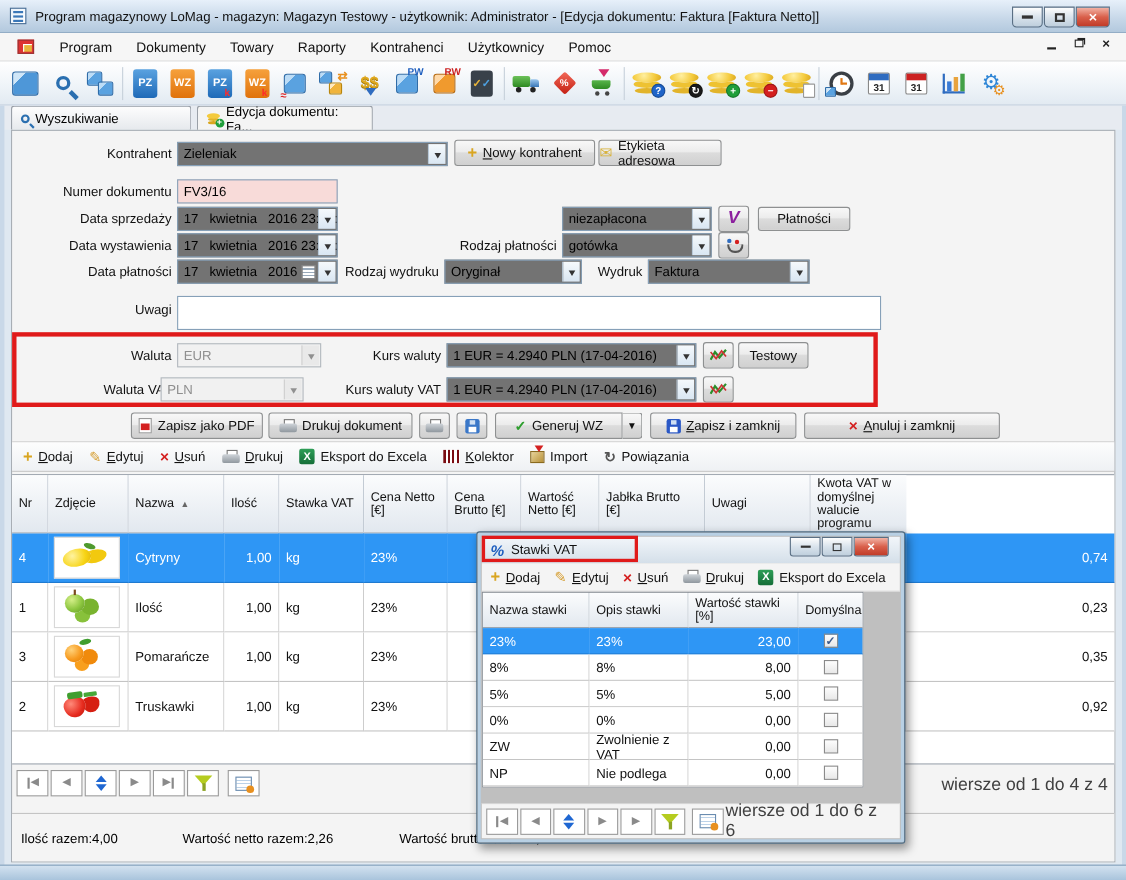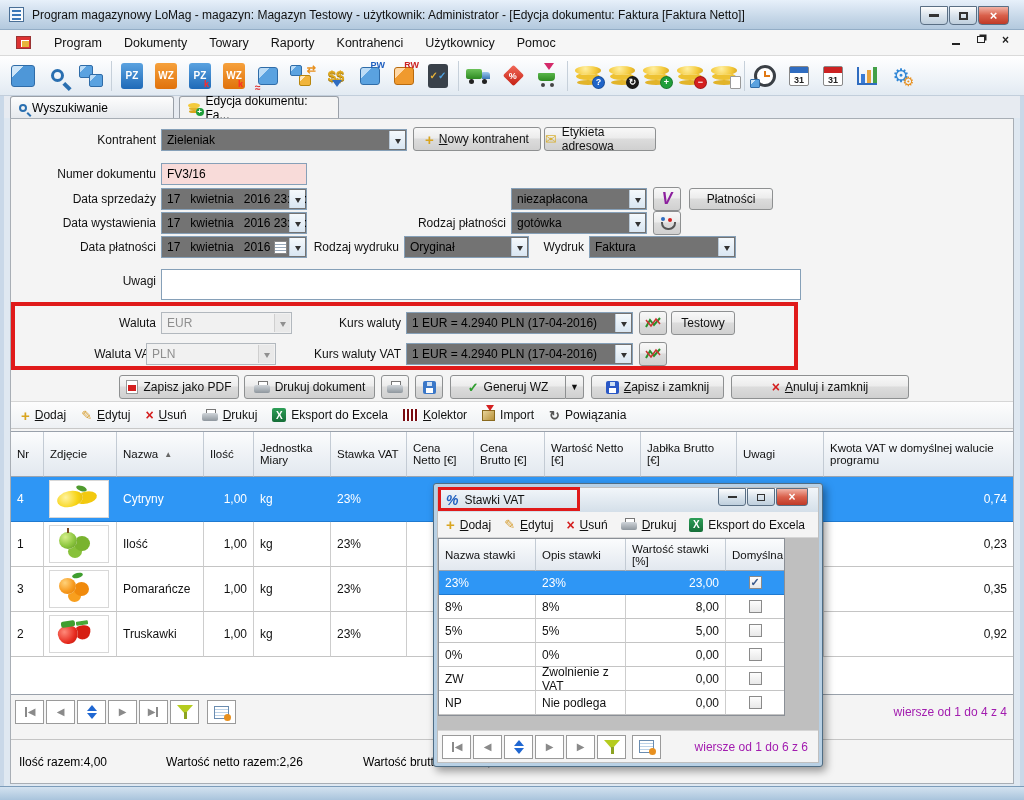--- a/index.html
+++ b/index.html
@@ -157,21 +157,21 @@
   .pbar-l::before,.pbar-r::after{content:"";width:2px;height:10px;background:#8a8a8a;display:inline-block;margin:0 1px}
   .updown{display:flex;flex-direction:column;gap:2px;align-items:center}
   .updown i{width:0;height:0;border:5px solid transparent}
   .updown .u{border-bottom:6px solid #1f67d2}
   .updown .d{border-top:6px solid #1f67d2}
   .funnel{position:relative;width:16px;height:14px}
   .funnel::before{content:"";position:absolute;left:0;top:0;width:0;height:0;border-left:8px solid transparent;border-right:8px solid transparent;border-top:9px solid #b5cc1f}
   .funnel::after{content:"";position:absolute;left:7px;top:7px;width:3px;height:7px;background:#8ca323}
   .gridset{width:15px;height:13px;border:1px solid #6a8cb0;background:repeating-linear-gradient(#fff 0 2px,#bcd2e8 2px 3px);position:relative}
   .gridset::after{content:"";position:absolute;right:-3px;bottom:-3px;width:7px;height:7px;border-radius:50%;background:#e8901f}
-  .pager-text{font-size:12px;color:#a21caf}
+  .pager-text{font-size:16px;color:#404040}
 
   
   #dialog{left:433px;top:483px;width:390px;height:284px;background:#bfbfbf;border:1px solid #4f6d85;box-shadow:inset 0 0 0 3px #b8d0e4,3px 4px 9px rgba(0,0,0,.4);border-radius:3px;z-index:10}
   #dlg-title{position:absolute;left:4px;top:4px;right:4px;height:24px;background:linear-gradient(#f2f6fa,#d4dfe9);display:flex;align-items:center;font-size:12px;color:#111}
   #dlg-title .pct{color:#1f5fbf;font-weight:bold;font-style:italic;font-size:14px;margin:0 6px 0 8px}
   .dlg-btn{position:absolute;top:4px;height:18px;width:28px;border:1px solid #5a6f84;border-radius:0 0 3px 3px;background:linear-gradient(#fdfdfd,#d9e3ec 50%,#bfcfdd);display:flex;align-items:center;justify-content:center}
   .dlg-btn .dash{width:9px;height:2px;background:#333}
   .dlg-btn .rest{width:8px;height:7px;border:1.5px solid #333}
   #dlg-close{background:linear-gradient(#f2b3a5,#d9604b 50%,#c03a27);color:#fff;font-weight:bold;font-size:12px;width:32px}
   #dlg-toolbar{position:absolute;left:4px;top:28px;right:4px;height:26px;background:#f4f4f4;border-bottom:1px solid #d5d5d5;display:flex;align-items:center;gap:13px;padding-left:8px}
@@ -501,21 +501,20 @@
 
     <div id="grid">
       <div class="grow">
         <div class="hcell">Nr</div>
         <div class="hcell">Zdjęcie</div>
         <div class="hcell">
             <span>Nazwa</span>
             <span class="sortarr">▲</span>
           </div>
         <div class="hcell">Ilość</div>
-        <div class="hcell">Jednostka Miary</div>
         <div class="hcell">Stawka VAT</div>
         <div class="hcell">Cena Netto [€]</div>
         <div class="hcell">Cena Brutto [€]</div>
         <div class="hcell">Wartość Netto [€]</div>
         <div class="hcell">Jabłka Brutto [€]</div>
         <div class="hcell">Uwagi</div>
         <div class="hcell" style="border-right:none">Kwota VAT w domyślnej walucie programu</div>
       </div>
 
       <div class="grow sel">

